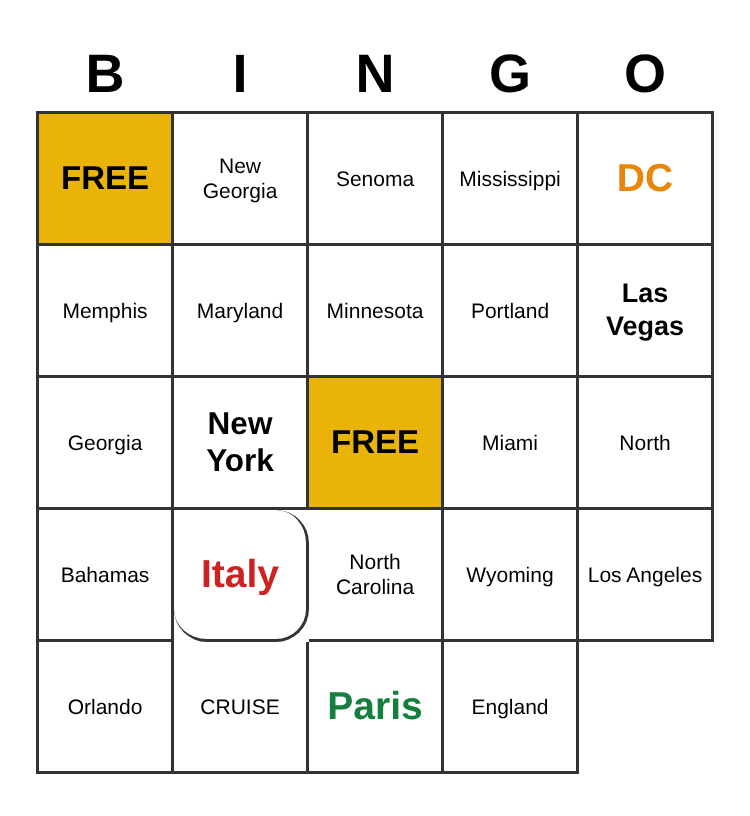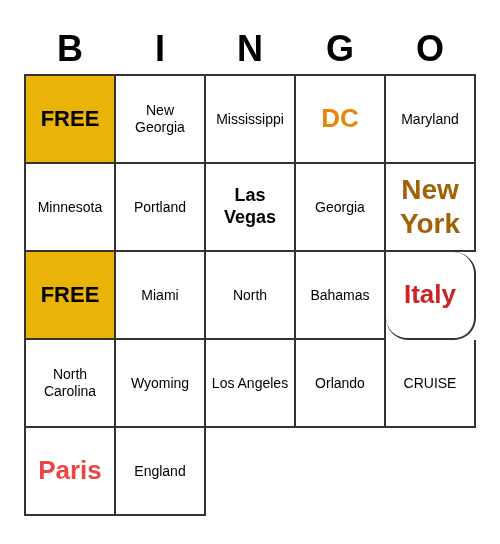--- a/index.html
+++ b/index.html
@@ -56,32 +56,32 @@
       font-size: 22px;
       font-weight: bold;
       color: #000;
     }
     .cell.orange {
       color: #e8860a;
       font-size: 26px;
       font-weight: bold;
     }
     .cell.blue {
-      color: #a16207;
-      font-size: 28px;
+      color: #000000;
+      font-size: 21px;
       font-weight: bold;
     }
     .cell.red {
       color: #cc2222;
       font-size: 26px;
       font-weight: bold;
       border-radius: 22px;
     }
     .cell.purple {
-      color: #ef4444;
+      color: #15803d;
       font-size: 26px;
       font-weight: bold;
     }
     .cell.large {
       font-size: 18px;
       font-weight: bold;
     }
   </style>
 </head>
 <body>
@@ -90,22 +90,24 @@
   <div class="bingo-header">
   <div class="bingo-header-cell">B</div>
       <div class="bingo-header-cell">I</div>
       <div class="bingo-header-cell">N</div>
       <div class="bingo-header-cell">G</div>
       <div class="bingo-header-cell">O</div>
     </div>
   <div class="bingo-grid">
   <div class="cell free">FREE</div>
       <div class="cell">New Georgia</div>
+      <div class="cell">Senoma</div>
       <div class="cell">Mississippi</div>
       <div class="cell orange">DC</div>
+      <div class="cell">Memphis</div>
       <div class="cell">Maryland</div>
       <div class="cell">Minnesota</div>
       <div class="cell">Portland</div>
       <div class="cell large">Las Vegas</div>
       <div class="cell">Georgia</div>
       <div class="cell blue">New York</div>
       <div class="cell free">FREE</div>
       <div class="cell">Miami</div>
       <div class="cell">North</div>
       <div class="cell">Bahamas</div>

